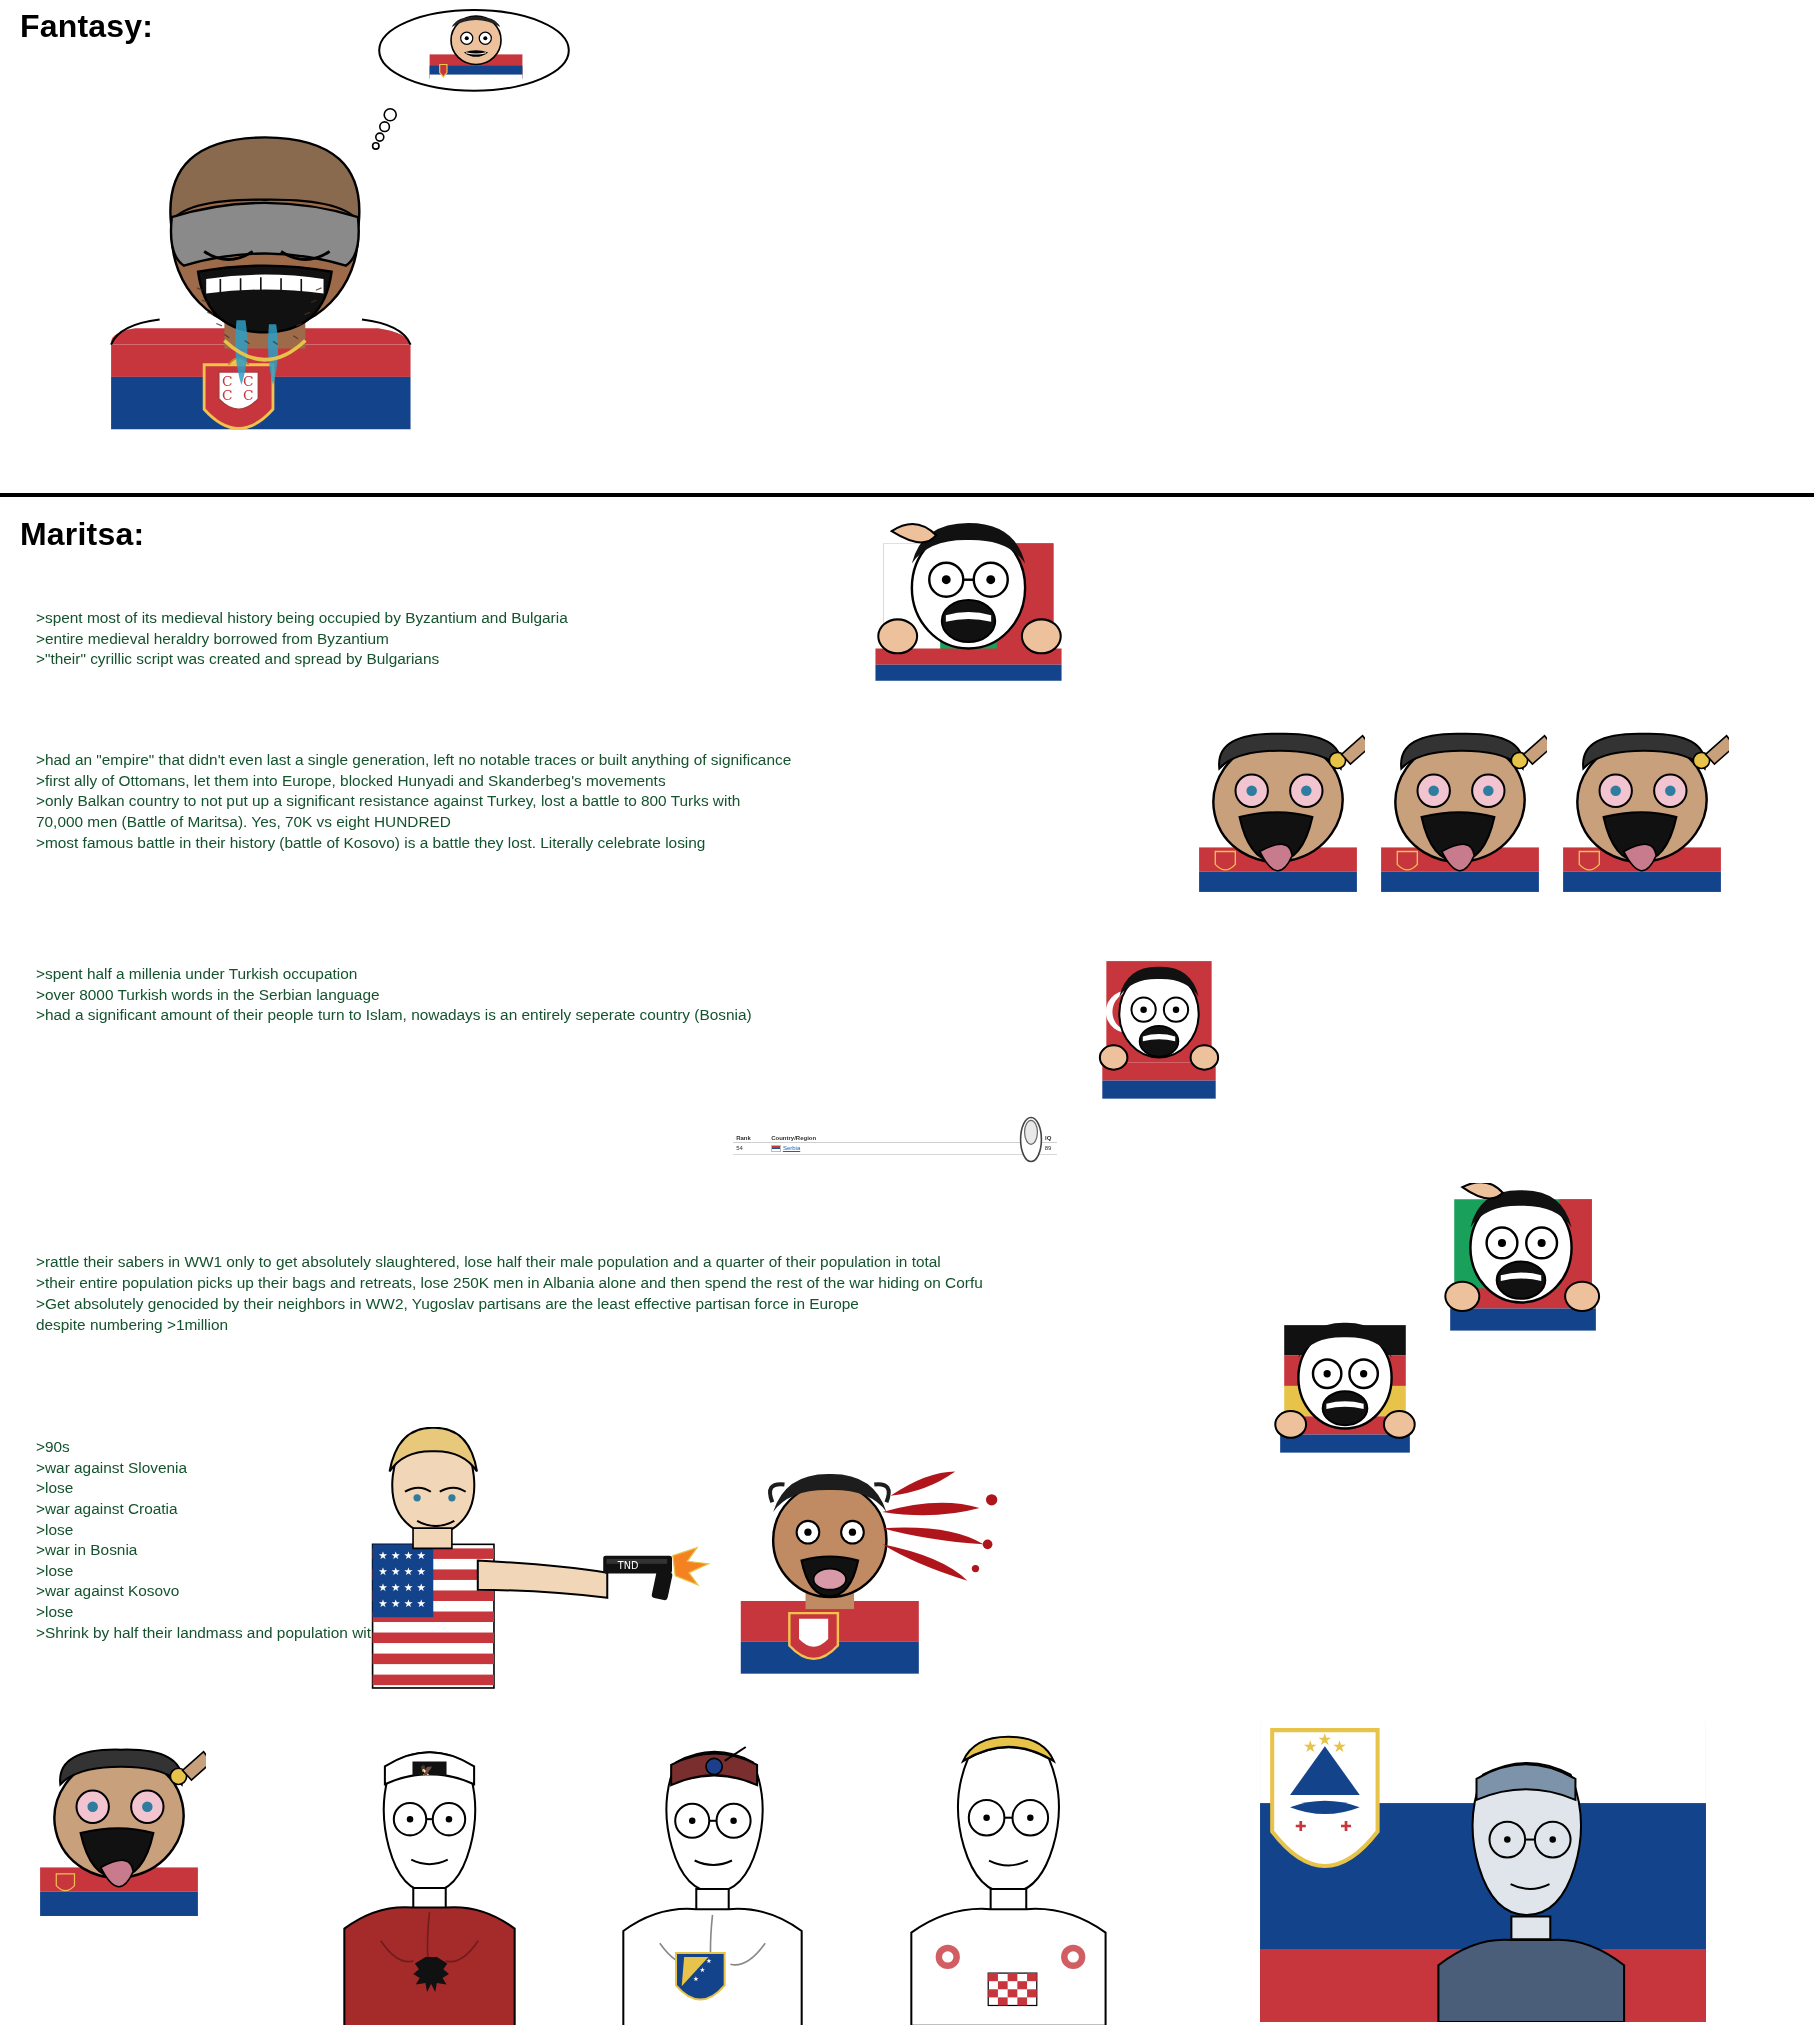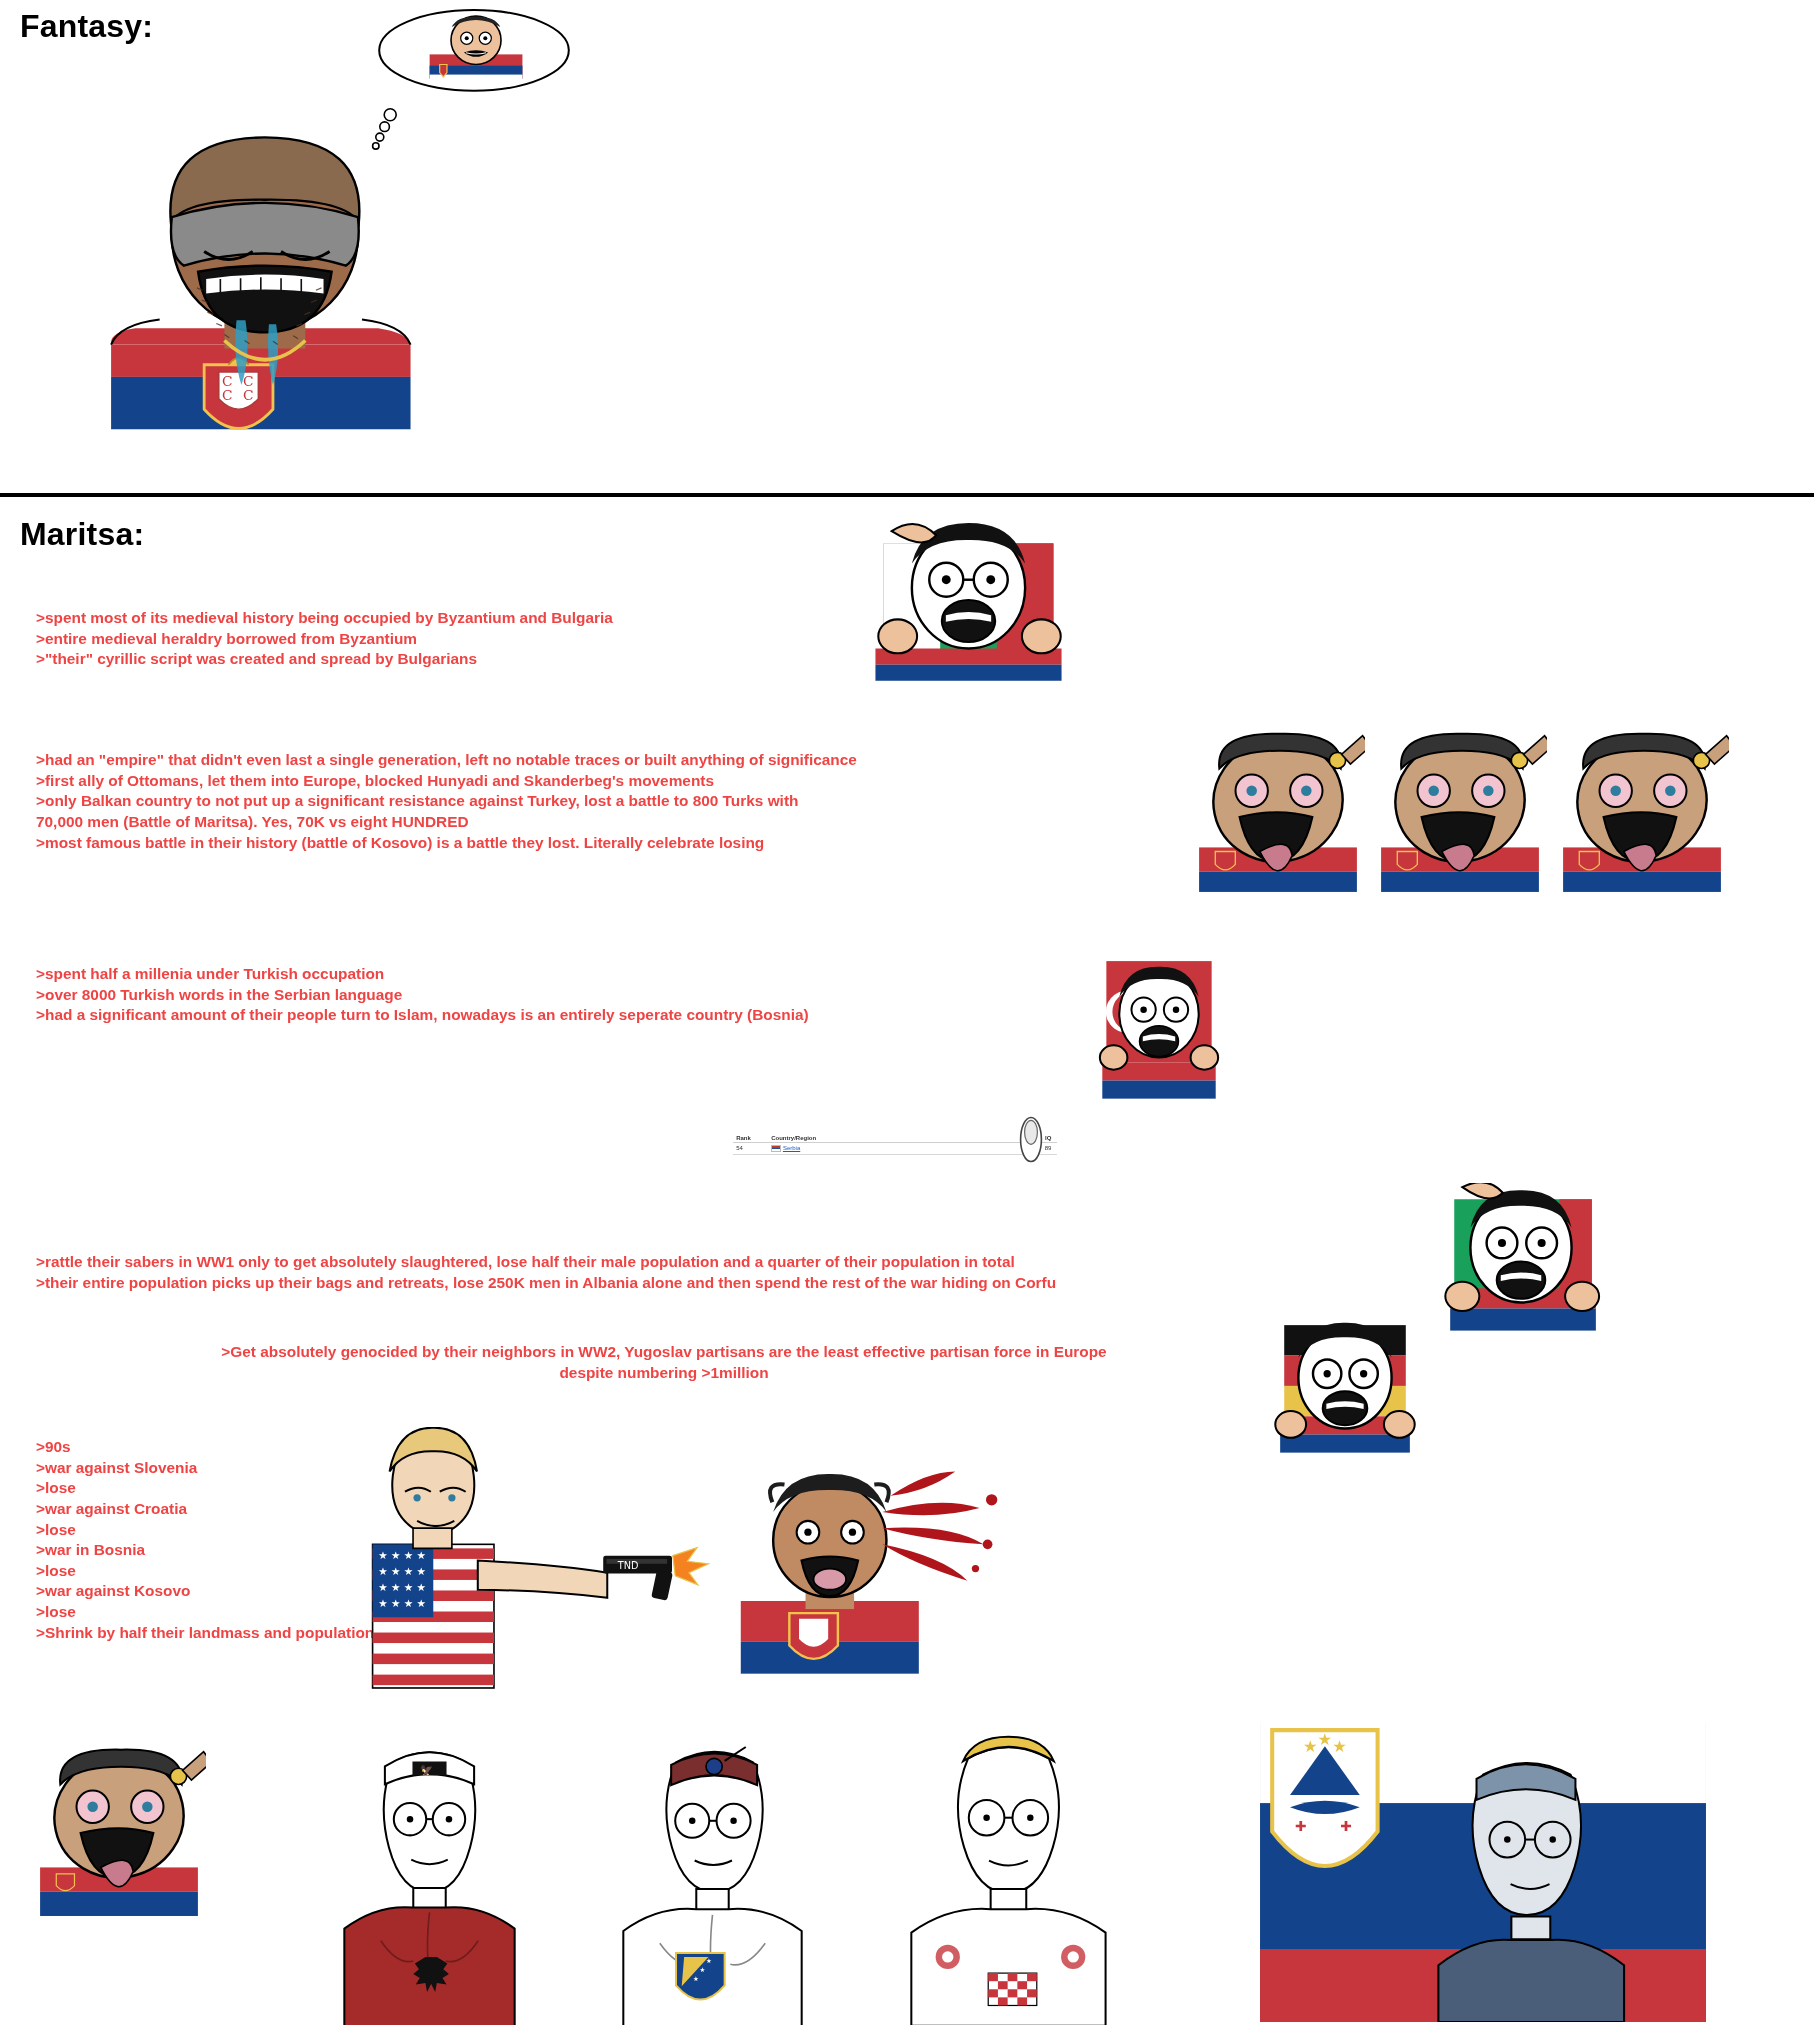--- a/index.html
+++ b/index.html
@@ -34,22 +34,22 @@
     font-size: 32px;
     font-weight: bold;
     color: #000000;
     letter-spacing: 0.2px;
   }
   #fantasy-title { left: 20px; top: 8px; }
   #reality-title { left: 20px; top: 17px; }
 
   .greentext {
     position: absolute;
-    color: #ef4444;
-    font-weight: bold;
+    color: #14532d;
+    font-weight: normal;
     font-size: 15.4px;
     line-height: 1.34;
     white-space: pre-wrap;
   }
   .tbl {
     position: absolute;
     background: #ffffff;
     border-bottom: 0.8px solid #d8d8d8;
     font-size: 6px;
     color: #333;
@@ -185,21 +185,21 @@
 &gt;most famous battle in their history (battle of Kosovo) is a battle they lost. Literally celebrate losing</div>
 
   <div class="greentext" style="left:36px; top:465px; width:1094px;">&gt;spent half a millenia under Turkish occupation
 &gt;over 8000 Turkish words in the Serbian language
 &gt;had a significant amount of their people turn to Islam, nowadays is an entirely seperate country (Bosnia)</div>
 
 
   <div class="greentext" style="left:36px; top:745px; width:1458px;margin-top:8px;">&gt;rattle their sabers in WW1 only to get absolutely slaughtered, lose half their male population and a quarter of their population in total
 &gt;their entire population picks up their bags and retreats, lose 250K men in Albania alone and then spend the rest of the war hiding on Corfu</div>
 
-  <div class="greentext" style="left:36px; top:843px; width:1256px;text-align:center;">&gt;Get absolutely genocided by their neighbors in WW2, Yugoslav partisans are the least effective partisan force in Europe
+  <div class="greentext" style="left:36px; top:795px; width:1256px;">&gt;Get absolutely genocided by their neighbors in WW2, Yugoslav partisans are the least effective partisan force in Europe
 despite numbering &gt;1million</div>
 
   <div class="greentext" style="left:36px; top:938px; width:689px;">&gt;90s
 &gt;war against Slovenia
 &gt;lose
 &gt;war against Croatia
 &gt;lose
 &gt;war in Bosnia
 &gt;lose
 &gt;war against Kosovo

